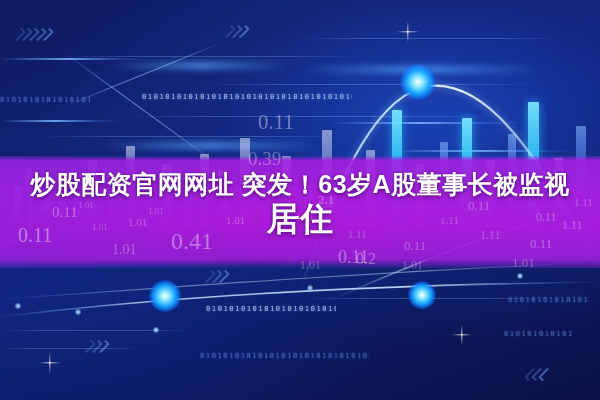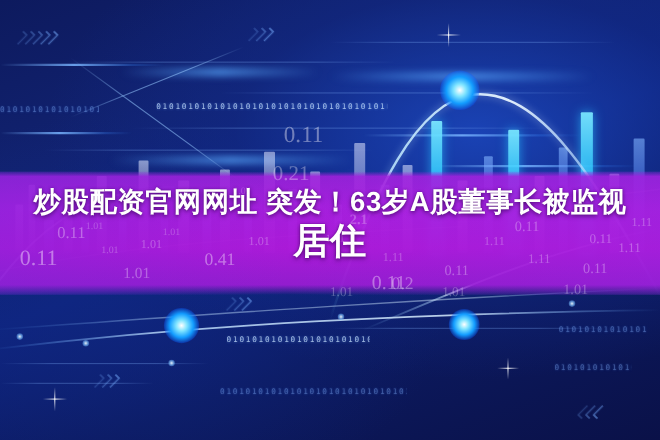--- a/index.html
+++ b/index.html
@@ -306,24 +306,24 @@
         <span style="opacity: 0.45;"></span>
         <span style="opacity: 0.73;"></span>
         <span style="opacity: 1;"></span>
       </div>
     </div>
 
   <div id="magenta-band" style="top: 156px; height: 112px;"></div>
 
   <div class="layer" id="number-layer">
       <div class="num" style="left: 258px; top: 110px; font-size: 21px; color: rgba(255, 250, 255, 0.4);">0.11</div>
-      <div class="num" style="left: 248px; top: 148px; font-size: 19px; color: rgba(255, 250, 255, 0.34);">0.21</div>
+      <div class="num" style="left: 248px; top: 148px; font-size: 19px; color: rgba(255, 250, 255, 0.34);">0.39</div>
       <div class="num" style="left: 18px; top: 224px; font-size: 20px; color: rgba(255, 250, 255, 0.42);">0.11</div>
       <div class="num" style="left: 52px; top: 204px; font-size: 15px; color: rgba(255, 250, 255, 0.34);">0.11</div>
-      <div class="num" style="left: 186px; top: 228px; font-size: 16px; color: rgba(255, 250, 255, 0.4);">0.41</div>
+      <div class="num" style="left: 171px; top: 228px; font-size: 24px; color: rgba(255, 250, 255, 0.4);">0.41</div>
       <div class="num" style="left: 112px; top: 242px; font-size: 14px; color: rgba(255, 250, 255, 0.32);">1.01</div>
       <div class="num" style="left: 128px; top: 216px; font-size: 11px; color: rgba(255, 250, 255, 0.28);">1.01</div>
       <div class="num" style="left: 92px; top: 222px; font-size: 9px; color: rgba(255, 250, 255, 0.26);">1.01</div>
       <div class="num" style="left: 226px; top: 214px; font-size: 11px; color: rgba(255, 250, 255, 0.28);">1.01</div>
       <div class="num" style="left: 148px; top: 206px; font-size: 9px; color: rgba(255, 250, 255, 0.24);">1.01</div>
       <div class="num" style="left: 78px; top: 200px; font-size: 9px; color: rgba(255, 250, 255, 0.24);">1.01</div>
       <div class="num" style="left: 338px; top: 247px; font-size: 18px; color: rgba(255, 250, 255, 0.38);">0.11</div>
       <div class="num" style="left: 404px; top: 238px; font-size: 13px; color: rgba(255, 250, 255, 0.32);">0.11</div>
       <div class="num" style="left: 530px; top: 236px; font-size: 13px; color: rgba(255, 250, 255, 0.32);">0.11</div>
       <div class="num" style="left: 536px; top: 210px; font-size: 12px; color: rgba(255, 250, 255, 0.3);">0.11</div>

